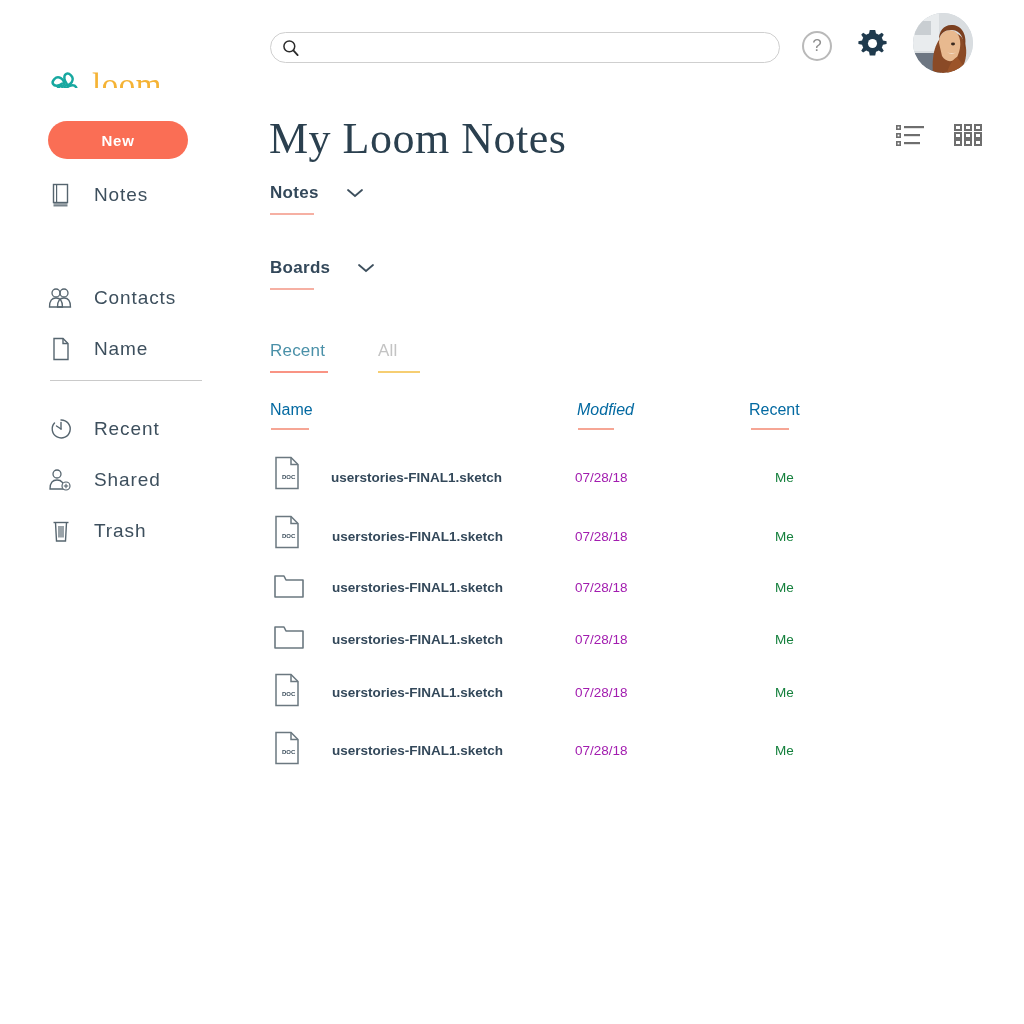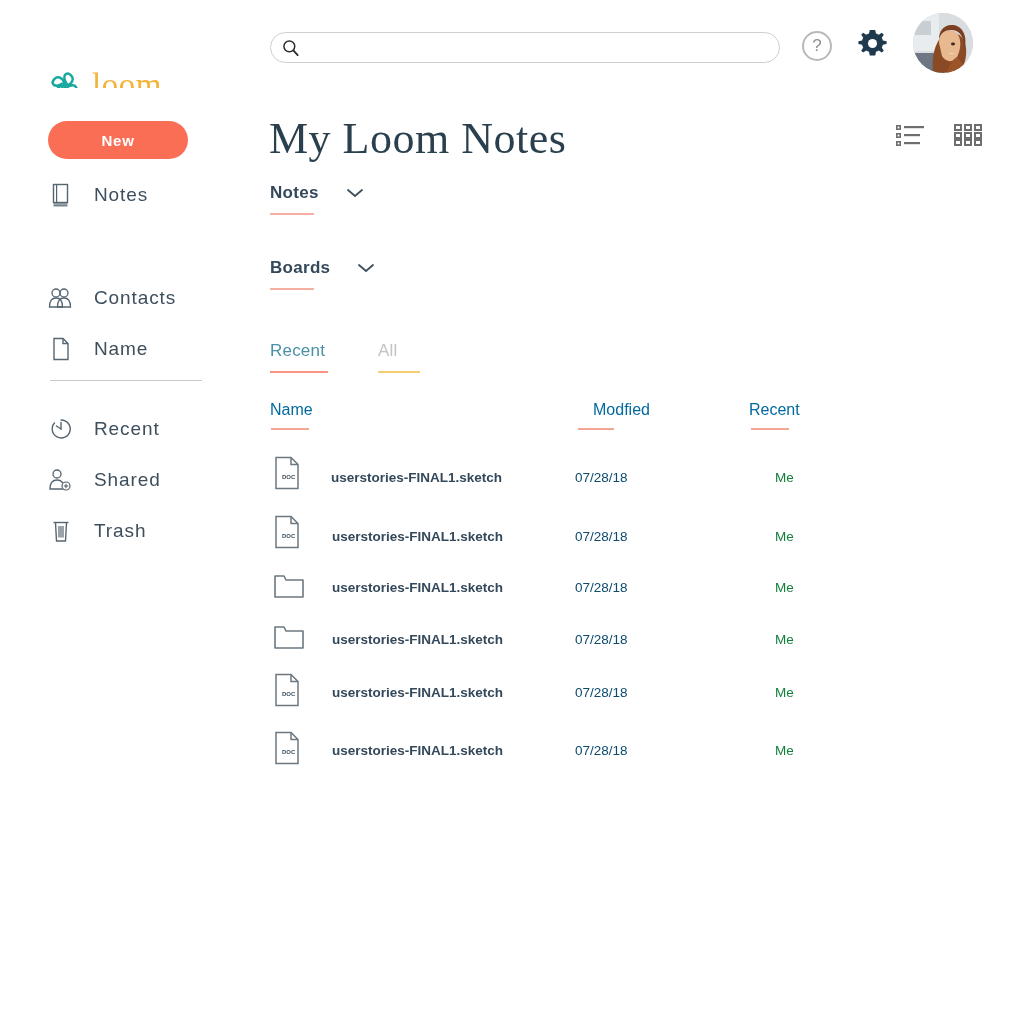--- a/index.html
+++ b/index.html
@@ -117,34 +117,34 @@
 
   
   .table { position: absolute; left: 20px; top: 313px; width: 730px; }
   .th-row { position: relative; height: 34px; }
   .th {
     position: absolute; top: 0;
     font-size: 16px; color: #0369a1; font-family: "Liberation Sans", sans-serif;
   }
   .th-underline { position: absolute; top: 27px; height: 2px; background: #F6A695; }
   .th-name { left: 0; }
-  .th-mod  { left: 323px; }
+  .th-mod  { left: 307px; font-style: italic; }
   .th-own  { left: 479px; }
 
   .row { position: relative; height: 51px; cursor: pointer; text-decoration: underline; }
   .row-ico { position: absolute; left: 3px; width: 32px; height: 34px; }
   .row-ico svg { display: block; }
   .row-name {
     position: absolute; left: 60px;
     font-size: 13.5px; font-weight: bold; color: #33485a;
     font-family: "Liberation Sans", sans-serif; white-space: nowrap;
   }
   .row-mod {
     position: absolute; left: 305px;
-    font-size: 13.5px; color: #0c4a6e; font-family: "Liberation Sans", sans-serif;
+    font-size: 13.5px; color: #a21caf; font-family: "Liberation Sans", sans-serif;
   }
   .row-own {
     position: absolute; left: 505px;
     font-size: 13.5px; color: #15803d; font-family: "Liberation Sans", sans-serif;
   }
 </style>
 </head>
 <body>
 
 <div class="header">

